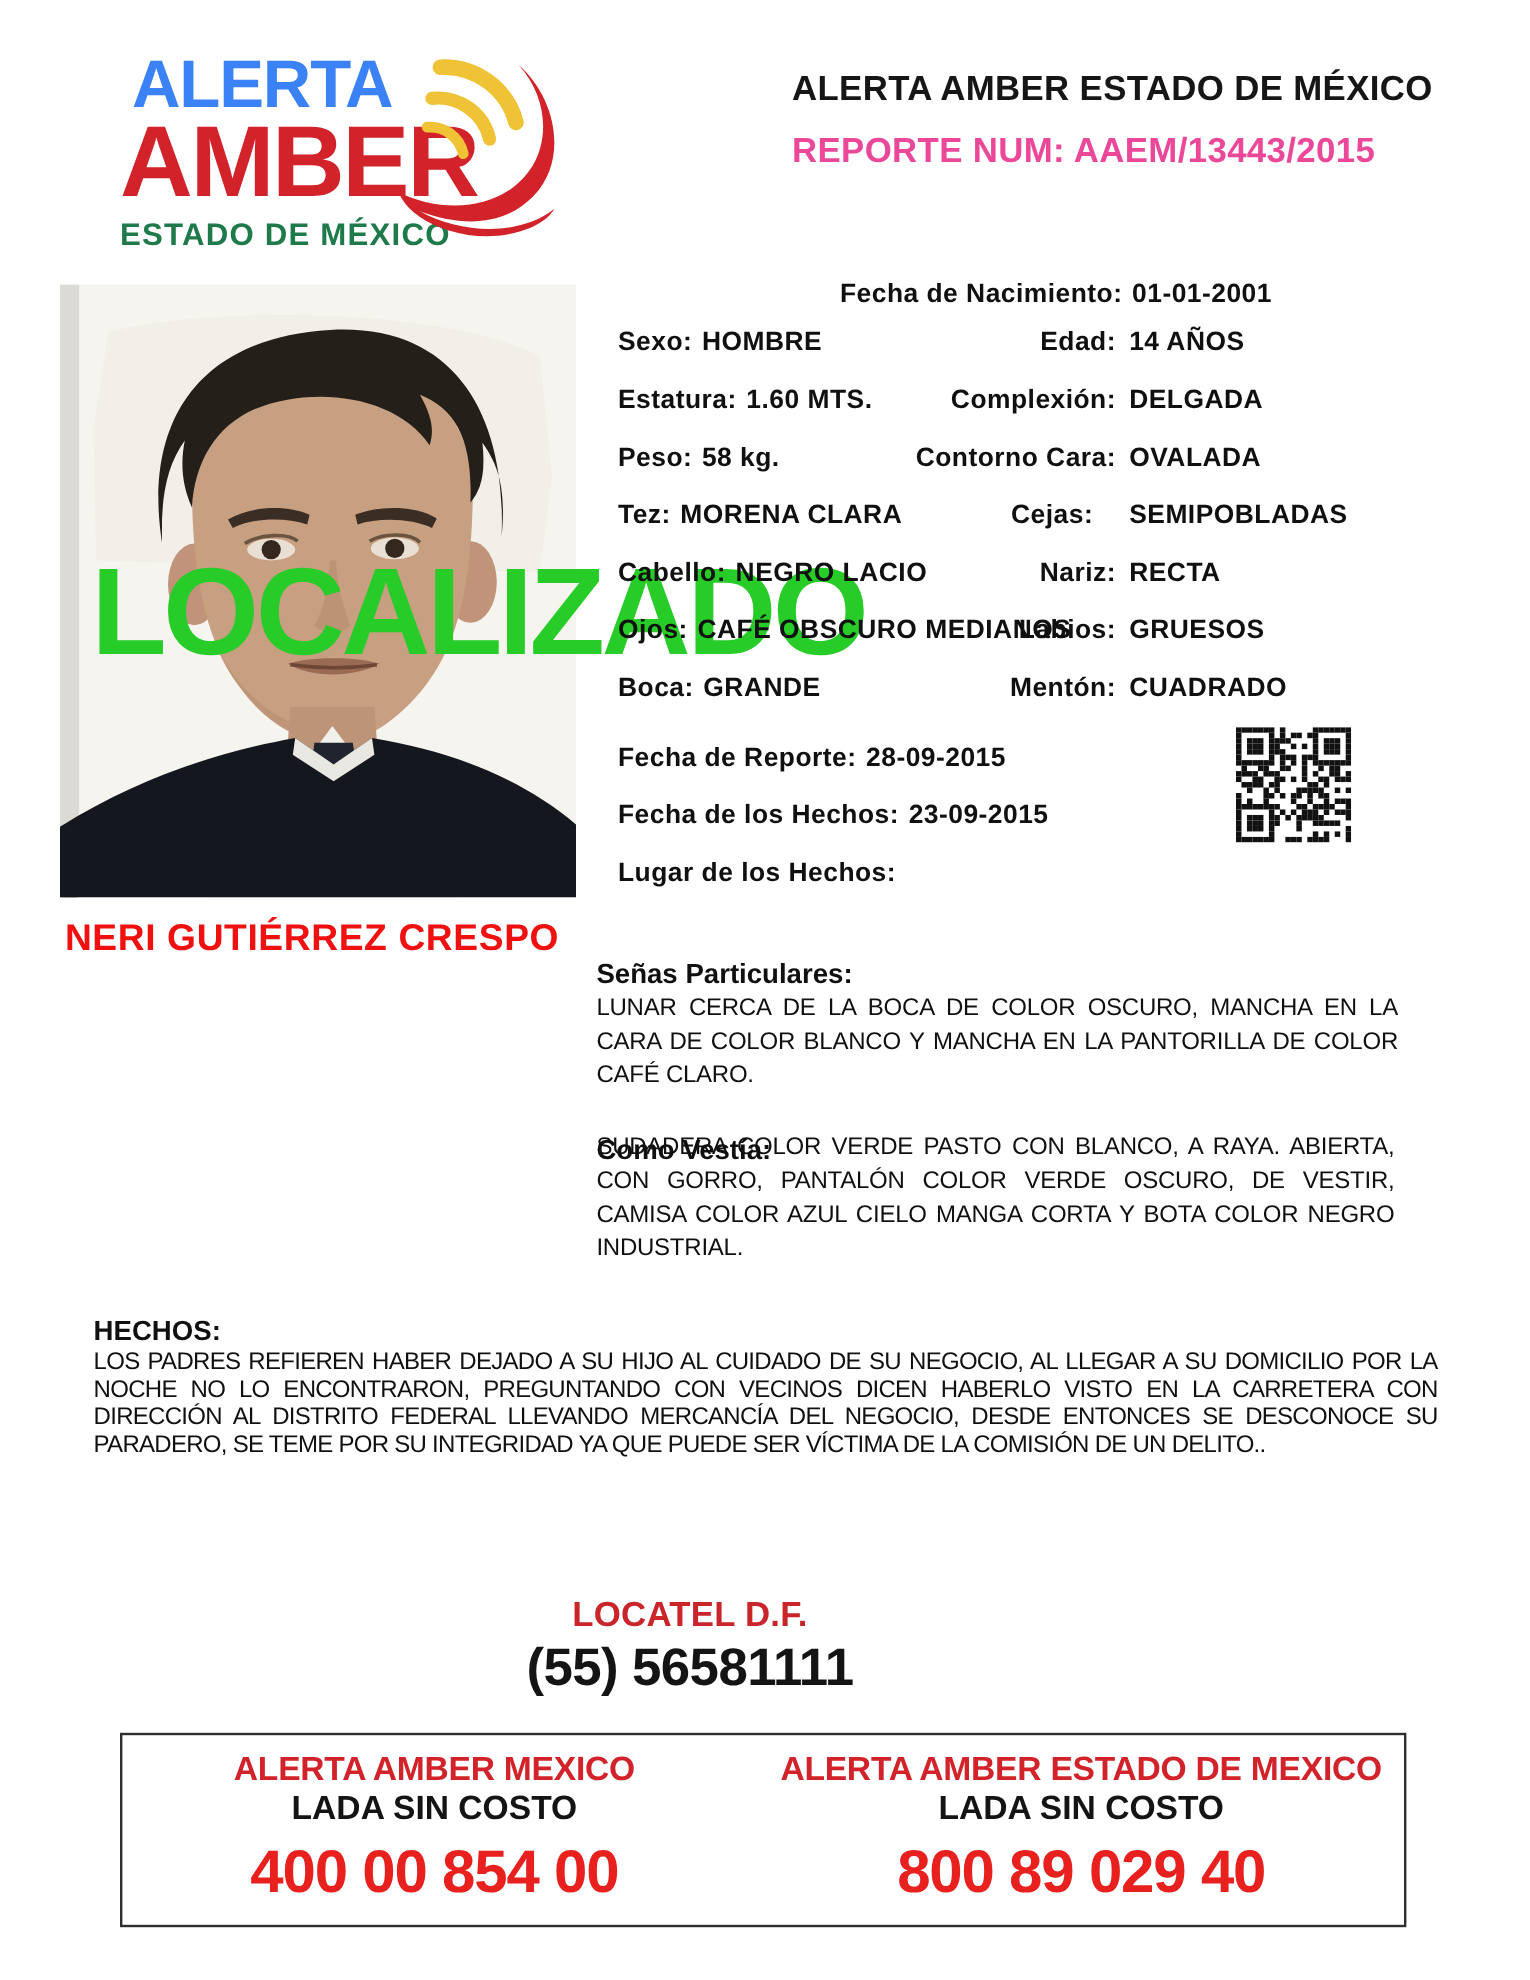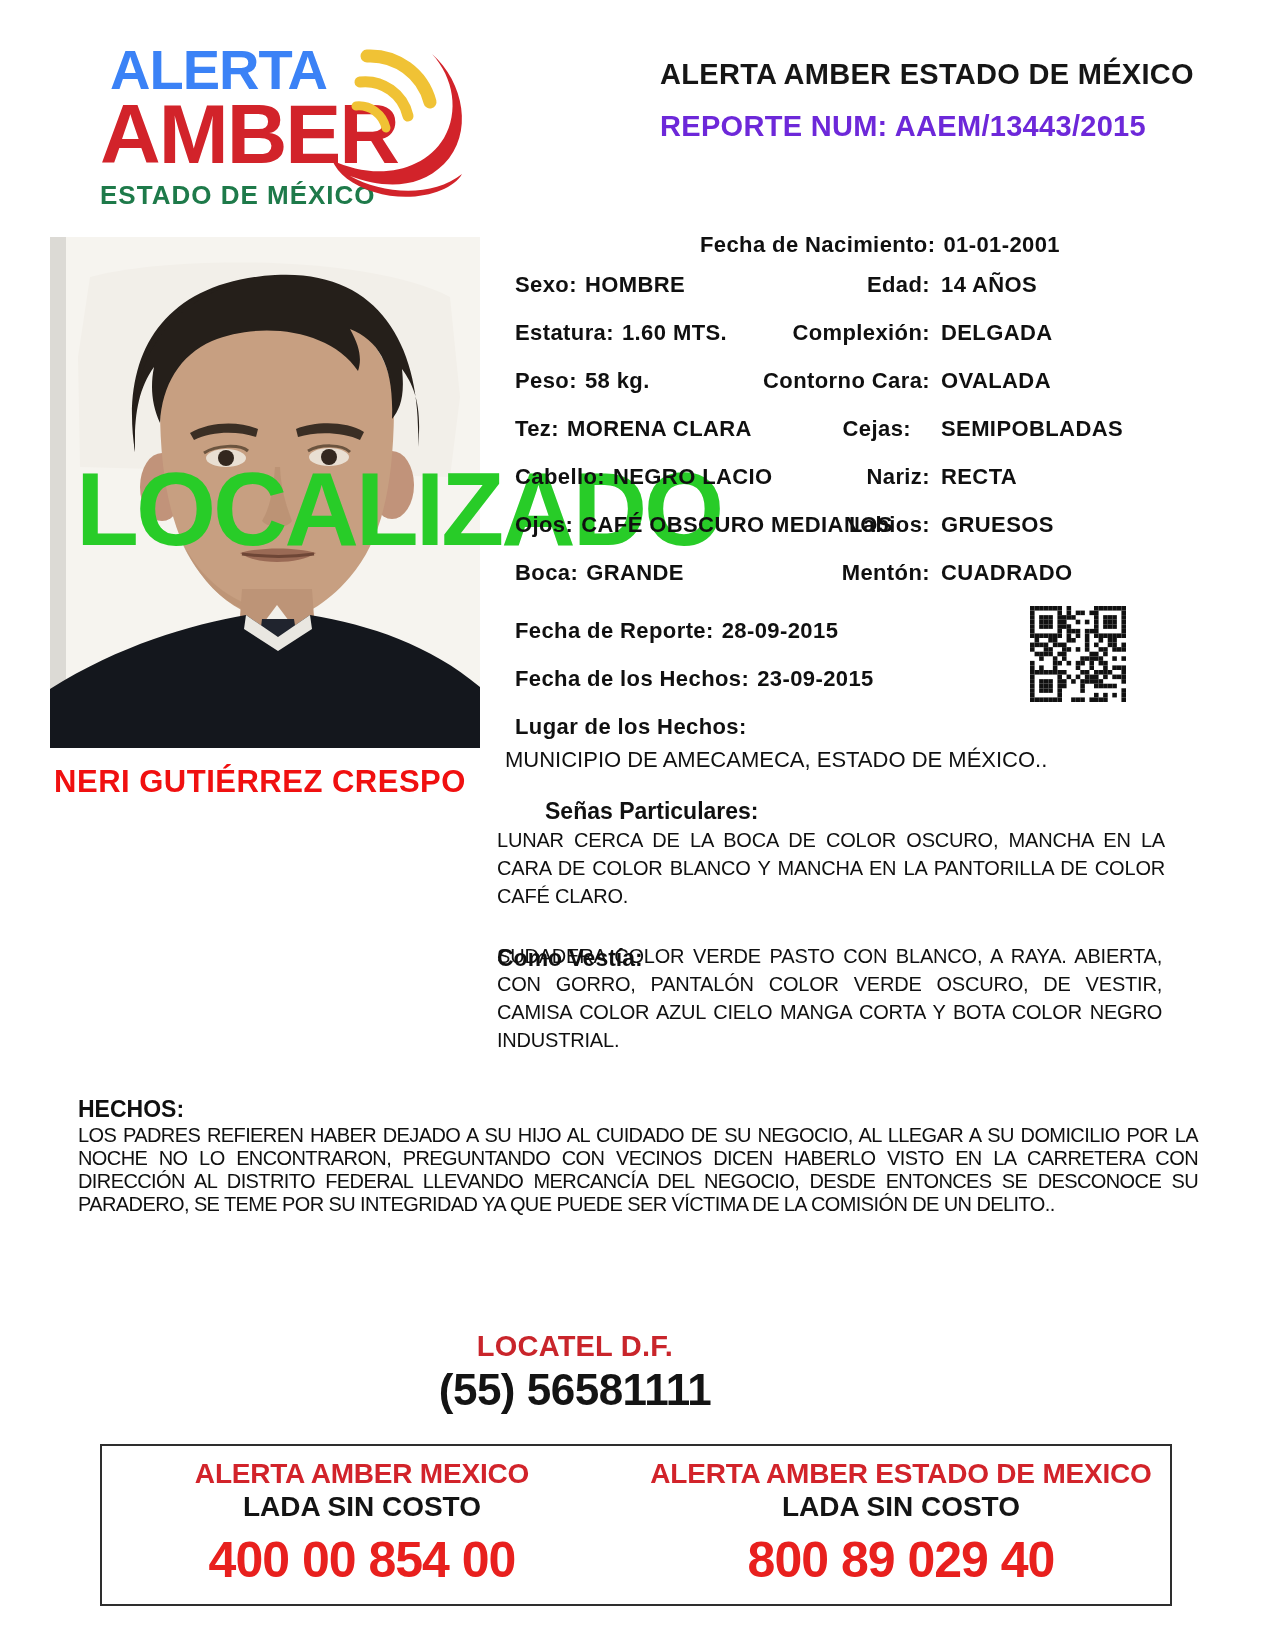--- a/index.html
+++ b/index.html
@@ -12,21 +12,21 @@
   .logo-alerta{position:absolute;left:10px;top:0px;font-size:56px;font-weight:800;
                letter-spacing:-1px;color:#3b82f6;line-height:1;}
   .logo-amber{position:absolute;left:0px;top:50px;font-size:84px;font-weight:700;
               letter-spacing:-2px;color:#D2232A;line-height:1;}
   .logo-estado{position:absolute;left:0px;top:140px;font-size:26px;font-weight:800;
                letter-spacing:1px;color:#1E7A4A;line-height:1;}
   #logo-swoosh{position:absolute;left:212px;top:0px;}
 
   
   .title-line1{left:660px;top:58px;font-size:29px;font-weight:700;color:#161616;letter-spacing:0.3px;}
-  .title-line2{left:660px;top:110px;font-size:29px;font-weight:700;color:#6d28d9;letter-spacing:0.3px;}
+  .title-line2{left:660px;top:110px;font-size:29px;font-weight:700;color:#ec4899;letter-spacing:0.3px;}
 
   
   #photo{left:50px;top:237px;width:430px;height:511px;}
   #watermark{left:76px;top:458px;font-size:103px;font-weight:700;letter-spacing:-3px;
              color:#28CC28;line-height:1;z-index:4;white-space:nowrap;}
   #victim-name{left:40px;top:764px;width:440px;text-align:center;font-size:31px;
                font-weight:700;color:#F01010;letter-spacing:0.5px;z-index:5;}
 
   
   .fld{font-size:22px;font-weight:700;color:#101010;letter-spacing:0.4px;white-space:nowrap;z-index:6;}
@@ -414,23 +414,22 @@
       <rect x="45.71" y="91.43" width="4.57" height="4.57"></rect>
       <rect x="50.29" y="91.43" width="4.57" height="4.57"></rect>
       <rect x="59.43" y="91.43" width="4.57" height="4.57"></rect>
       <rect x="64.00" y="91.43" width="4.57" height="4.57"></rect>
       <rect x="68.57" y="91.43" width="4.57" height="4.57"></rect>
       <rect x="73.14" y="91.43" width="4.57" height="4.57"></rect>
       <rect x="91.43" y="91.43" width="4.57" height="4.57"></rect>
     </svg>
 
   <div class="abs fld leftcol" style="top:714px;">Lugar de los Hechos:</div>
-  <div class="abs fld normal" style="left:505px;top:747px;letter-spacing:0;">MUNICIPIO DE AMECAMECA, ESTADO DE MÉXICO..</div>
-
-  <div class="abs sec-title" style="left:497px;top:798px;margin-left:48px;">Señas Particulares:</div>
+
+  <div class="abs sec-title" style="left:497px;top:798px;">Señas Particulares:</div>
   <div class="abs sec-body" style="left:497px;top:826px;width:668px;">LUNAR CERCA DE LA BOCA DE COLOR OSCURO, MANCHA EN LA CARA DE COLOR BLANCO Y MANCHA EN LA PANTORILLA DE COLOR CAFÉ CLARO.</div>
 
   <div class="abs sec-title" style="left:497px;top:914px;margin-top:31px;">Como Vestía:</div>
   <div class="abs sec-body" style="left:497px;top:942px;width:665px;">SUDADERA  COLOR VERDE PASTO CON BLANCO, A RAYA. ABIERTA, CON GORRO, PANTALÓN  COLOR VERDE OSCURO, DE VESTIR, CAMISA COLOR AZUL CIELO MANGA CORTA Y BOTA COLOR NEGRO INDUSTRIAL.</div>
 
   <div class="abs sec-title" style="left:78px;top:1096px;">HECHOS:</div>
   <div id="hechos-body" class="abs sec-body" style="left:78px;top:1124px;width:1120px;">LOS PADRES REFIEREN HABER DEJADO A SU HIJO AL CUIDADO DE SU NEGOCIO, AL LLEGAR A SU DOMICILIO POR LA NOCHE NO LO ENCONTRARON, PREGUNTANDO CON VECINOS DICEN HABERLO VISTO EN LA CARRETERA CON DIRECCIÓN AL DISTRITO FEDERAL LLEVANDO MERCANCÍA DEL NEGOCIO, DESDE ENTONCES SE DESCONOCE SU PARADERO, SE TEME POR SU INTEGRIDAD YA QUE PUEDE SER VÍCTIMA DE LA COMISIÓN DE UN DELITO..</div>
 
   <div class="abs contact-col" style="left:415px;top:1330px;width:320px;">
     <div class="contact-label">LOCATEL D.F.</div>

